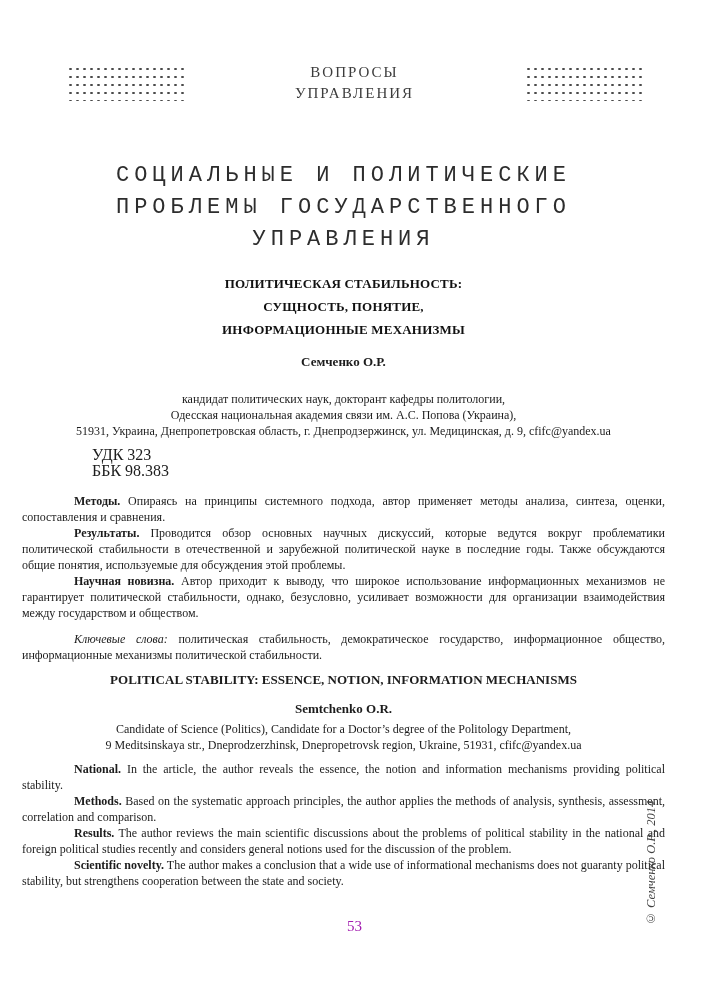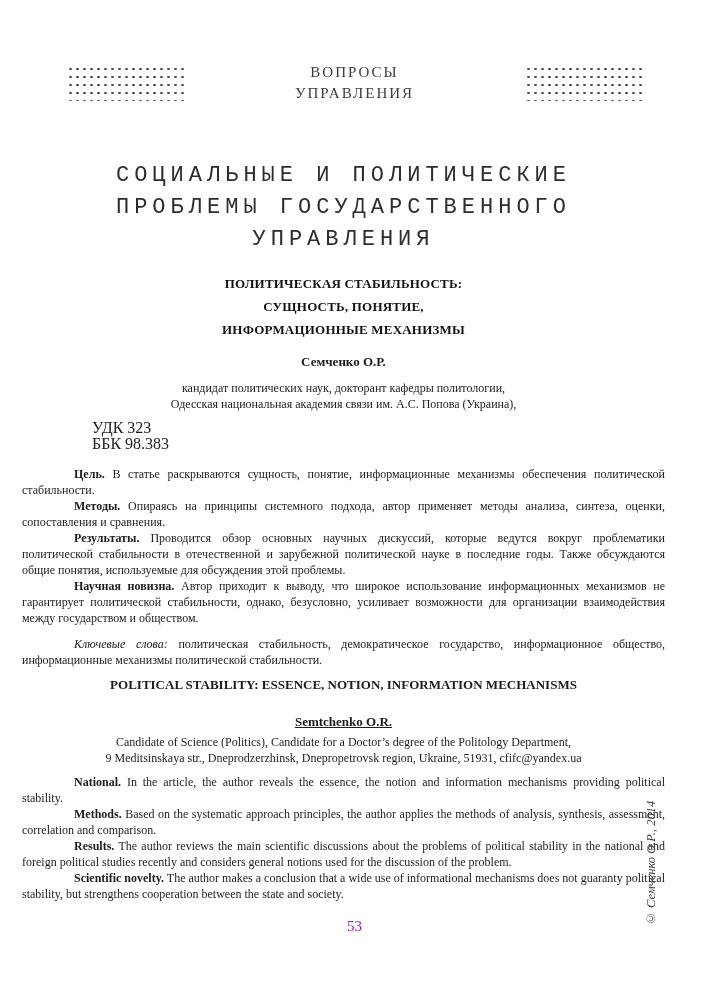--- a/index.html
+++ b/index.html
@@ -67,21 +67,21 @@
     color: #111;
   }
   .author-line {
     margin-top: 12px;
     text-align: center;
     font-weight: bold;
     font-size: 13px;
     line-height: 17px;
   }
   .affiliation {
-    margin-top: 10px;
+    margin-top: 21px;
     text-align: center;
     font-size: 12px;
     line-height: 16px;
   }
   .affiliation-en { margin-top: 4px; }
   .codes {
     margin-top: 8px;
     margin-left: 70px;
     font-size: 16px;
     line-height: 16px;
@@ -104,21 +104,21 @@
     text-align: justify;
     text-indent: 52px;
   }
   .en-title {
     margin-top: 8px;
     text-align: center;
     font-weight: bold;
     font-size: 13px;
     line-height: 17px;
   }
-  .author-en { margin-top: 20px; text-decoration: underline; }
+  .author-en { margin-top: 12px; }
   .abstract-en { margin-top: 8px; }
   
   .copyright-vertical {
     position: absolute;
     left: 644px;
     top: 770px;
     height: 155px;
     writing-mode: vertical-rl;
     transform: rotate(180deg);
     white-space: nowrap;
@@ -162,29 +162,29 @@
       <div>ПОЛИТИЧЕСКАЯ СТАБИЛЬНОСТЬ:</div>
       <div>СУЩНОСТЬ, ПОНЯТИЕ,</div>
       <div>ИНФОРМАЦИОННЫЕ МЕХАНИЗМЫ</div>
     </div>
 
     <div class="author-line">Семченко О.Р.</div>
 
     <div class="affiliation">
       <div>кандидат политических наук, докторант кафедры политологии,</div>
       <div>Одесская национальная академия связи им. А.С. Попова (Украина),</div>
+      <div>51931, Украина, Днепропетровская область, г. Днепродзержинск, ул. Медицинская, д. 9, cfifc@yandex.ua</div>
     </div>
 
     <div class="codes">
       <div>УДК 323</div>
       <div>ББК 98.383</div>
     </div>
 
     <div class="abstract">
-      <p><b>Цель.</b> <span>В статье раскрываются сущность, понятие, информационные механизмы обеспечения политической стабильности.</span></p>
       <p><b>Методы.</b> <span>Опираясь на принципы системного подхода, автор применяет методы анализа, синтеза, оценки, сопоставления и сравнения.</span></p>
       <p><b>Результаты.</b> <span>Проводится обзор основных научных дискуссий, которые ведутся вокруг проблематики политической стабильности в отечественной и зарубежной политической науке в последние годы. Также обсуждаются общие понятия, используемые для обсуждения этой проблемы.</span></p>
       <p><b>Научная новизна.</b> <span>Автор приходит к выводу, что широкое использование информационных механизмов не гарантирует политической стабильности, однако, безусловно, усиливает возможности для организации взаимодействия между государством и обществом.</span></p>
     </div>
 
     <p class="keywords"><i>Ключевые слова:</i> <span>политическая стабильность, демократическое государство, информационное общество, информационные механизмы политической стабильности.</span></p>
 
     <div class="en-title">POLITICAL STABILITY: ESSENCE, NOTION, INFORMATION MECHANISMS</div>
 
     <div class="author-line author-en">Semtchenko O.R.</div>

